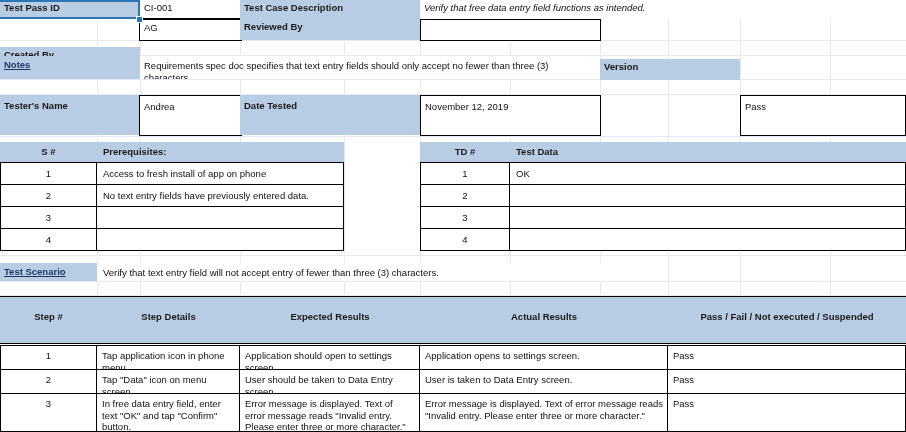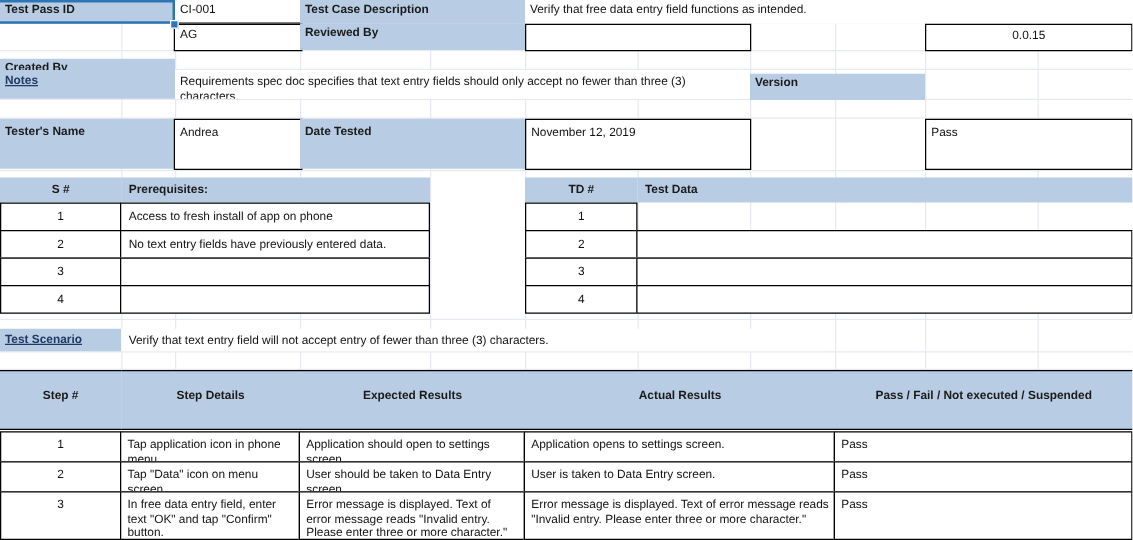--- a/index.html
+++ b/index.html
@@ -113,28 +113,27 @@
   <div class="grid h" style="top:79px;  left:0; width:906px;"></div>
   <div class="grid h" style="top:94px;  left:0; width:906px;"></div>
   <div class="grid h" style="top:136px; left:0; width:906px;"></div>
   <div class="grid h" style="top:255px; left:0; width:906px;"></div>
   <div class="grid h" style="top:281px; left:0; width:906px;"></div>
   <div class="grid h" style="top:295px; left:0; width:906px;"></div>
 
   <div class="cell hdr" style="left:0px; top:0px; width:140px; height:19px;">Test Pass ID</div>
   <div class="cell boxed" style="left:139px; top:-1px; width:103px; height:20px;">CI-001</div>
   <div class="cell hdr" style="left:240px; top:0px; width:180px; height:19px;">Test Case Description</div>
-  <div class="cell val" style="left:420px; top:0px; width:486px; height:19px;">Verify that free data entry field functions as intended.</div>
+  <div class="cell val" style="left:420px; top:0px; width:486px; height:19px;font-style:italic;">Verify that free data entry field functions as intended.</div>
 
   <div class="cell hdr" style="left:0px; top:19px; width:140px; height:21px;margin-top:28px;">Created By</div>
   <div class="cell boxed" style="left:139px; top:19px; width:103px; height:22px;">AG</div>
   <div class="cell hdr" style="left:240px; top:19px; width:180px; height:21px;">Reviewed By</div>
   <div class="cell boxed" style="left:420px; top:19px; width:181px; height:22px;"></div>
   <div class="cell hdr" style="left:600px; top:19px; width:140px; height:21px;margin-top:40px;">Version</div>
-  <div class="cell boxed num" style="left:740px; top:19px; width:166px; height:22px; padding-top:3px;">0.0.15</div>
 
   <div class="sel-border" style="left:0px; top:0px; width:140px; height:1.5px;"></div>
   <div class="sel-border" style="left:0px; top:17px; width:140px; height:2px;"></div>
   <div class="sel-border" style="left:138px; top:0px; width:2px; height:19px;"></div>
   <div class="sel-handle" style="left:136px; top:16px;"></div>
 
   <div class="cell hdr" style="left:0px; top:56px; width:140px; height:23px; padding-top:3px;">
     <span class="label-link">Notes</span>
   </div>
   <div class="cell val" style="left:140px; top:56px; width:460px; height:23px; padding-top:4px;">Requirements spec doc specifies that text entry fields should only accept no fewer than three (3) characters.</div>
@@ -157,20 +156,21 @@
   <div class="cell row-cell num" style="left:0px; top:206px; width:97px; height:23px; padding-top:5px;">3</div>
   <div class="cell row-cell" style="left:96px; top:206px; width:248px; height:23px; padding-top:5px; padding-left:6px;"></div>
 
   <div class="cell row-cell num" style="left:0px; top:228px; width:97px; height:23px; padding-top:5px;">4</div>
   <div class="cell row-cell" style="left:96px; top:228px; width:248px; height:23px; padding-top:5px; padding-left:6px;"></div>
 
   <div class="cell hdr-center" style="left:420px; top:142px; width:90px; height:20px; padding-top:4px;">TD #</div>
   <div class="cell hdr" style="left:510px; top:142px; width:396px; height:20px; padding-top:4px; padding-left:6px;">Test Data</div>
 
   <div class="cell row-cell num" style="left:420px; top:162px; width:90px; height:23px; padding-top:5px;">1</div>
+  <div class="cell row-cell" style="left:509px; top:162px; width:397px; height:23px; padding-top:5px; padding-left:6px;">OK</div>
 
   <div class="cell row-cell num" style="left:420px; top:184px; width:90px; height:23px; padding-top:5px;">2</div>
   <div class="cell row-cell" style="left:509px; top:184px; width:397px; height:23px; padding-top:5px; padding-left:6px;"></div>
 
   <div class="cell row-cell num" style="left:420px; top:206px; width:90px; height:23px; padding-top:5px;">3</div>
   <div class="cell row-cell" style="left:509px; top:206px; width:397px; height:23px; padding-top:5px; padding-left:6px;"></div>
 
   <div class="cell row-cell num" style="left:420px; top:228px; width:90px; height:23px; padding-top:5px;">4</div>
   <div class="cell row-cell" style="left:509px; top:228px; width:397px; height:23px; padding-top:5px; padding-left:6px;"></div>
 

